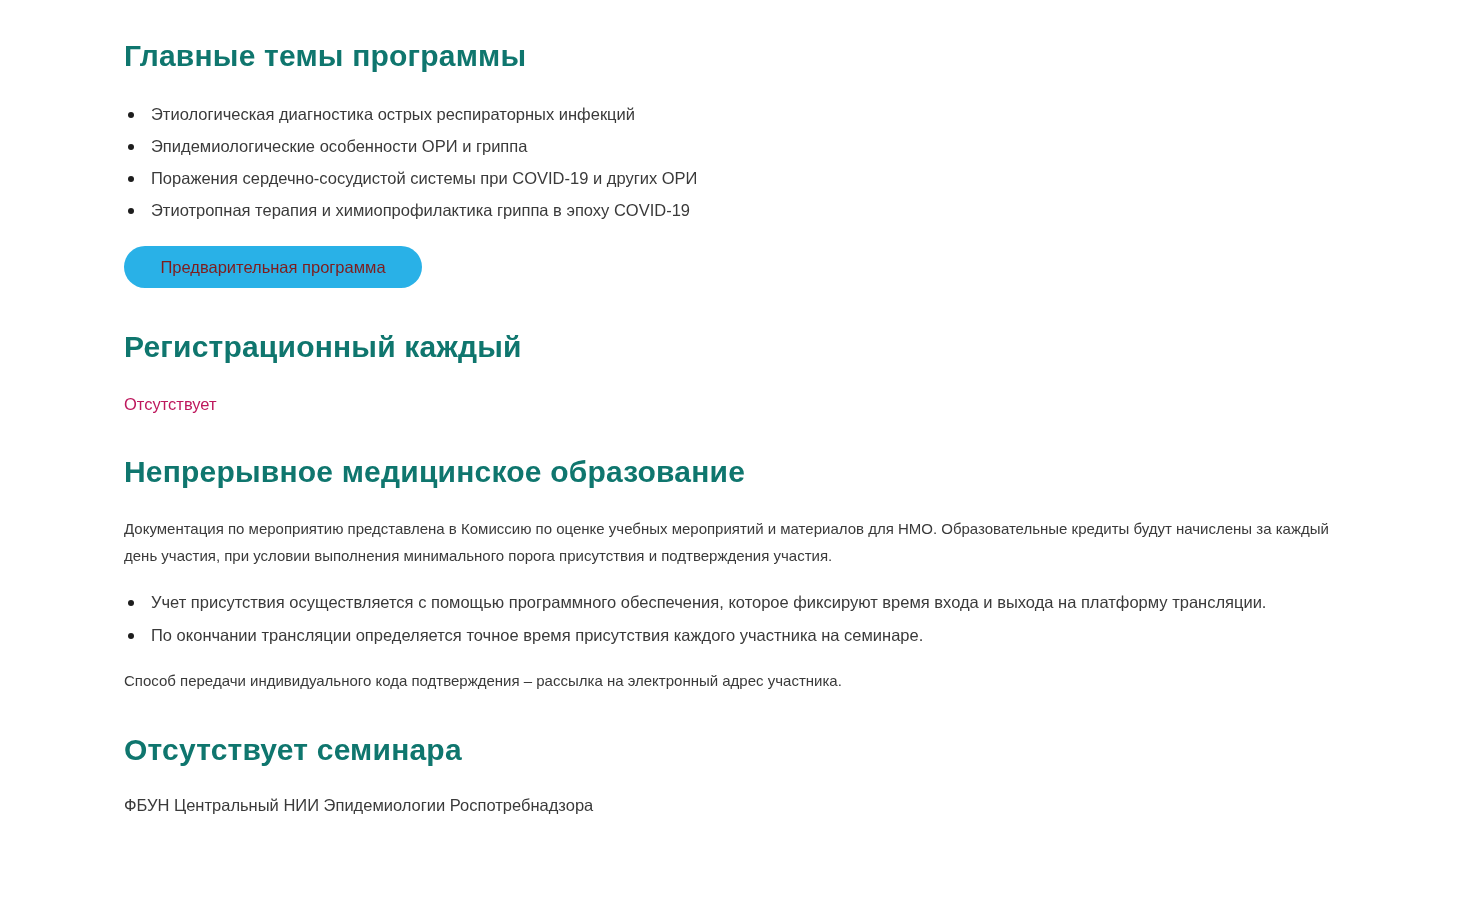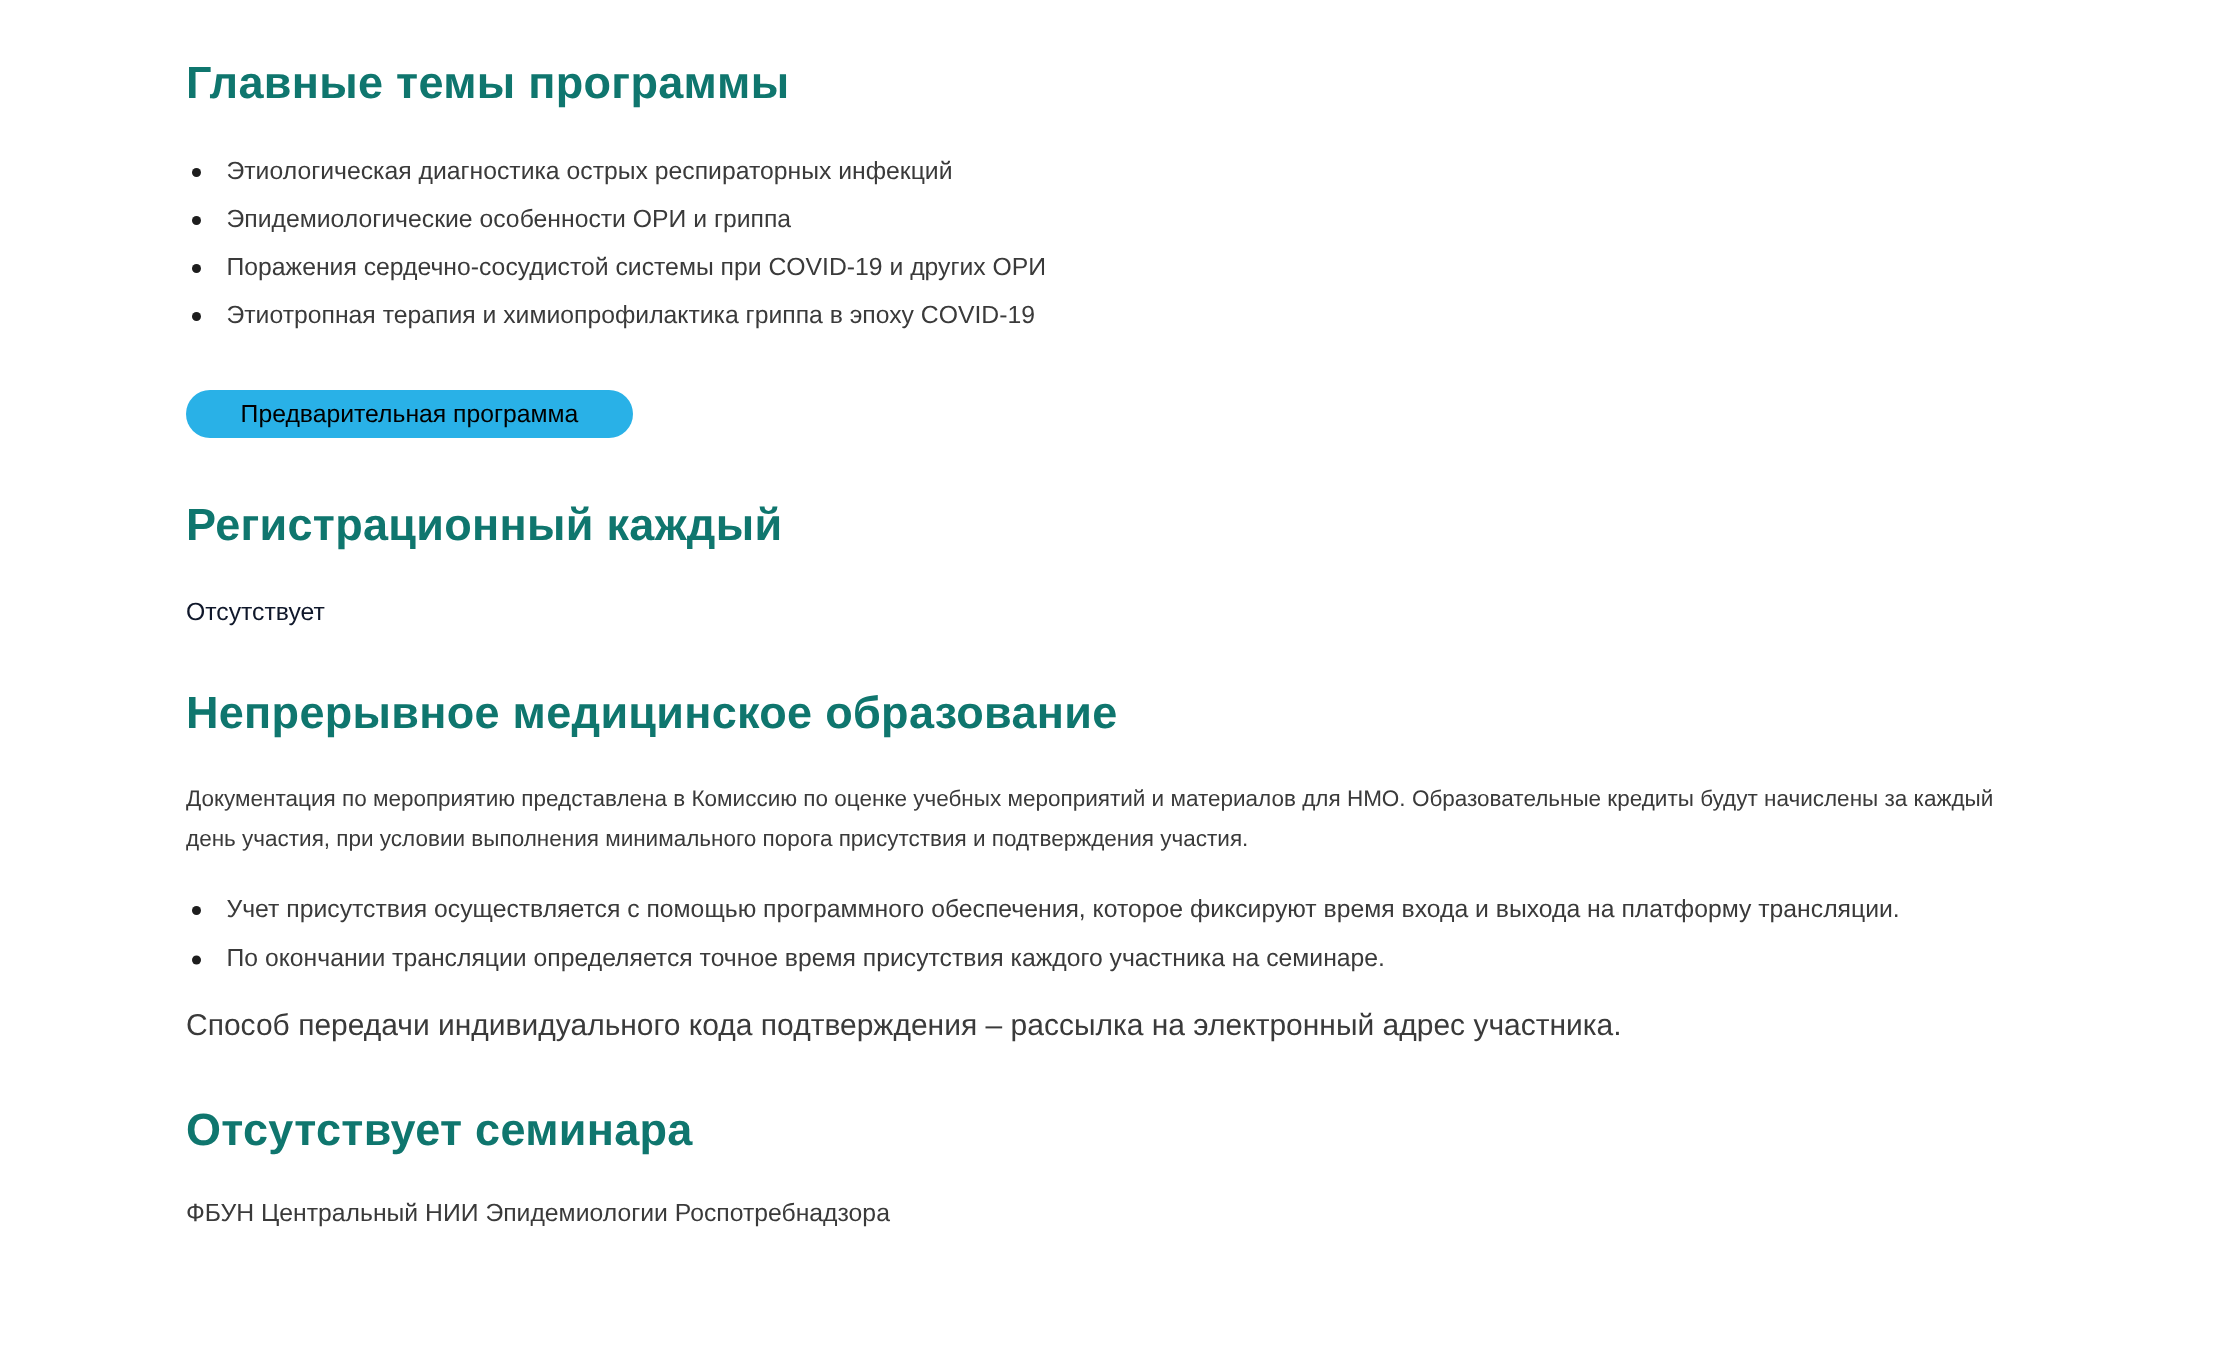--- a/index.html
+++ b/index.html
@@ -48,56 +48,56 @@
     width: 6px;
     height: 6px;
     border-radius: 50%;
     background: #1d1d1d;
     margin: 11px 17px 0 4px;
   }
   .btn-primary {
     display: flex;
     align-items: center;
     justify-content: center;
-    margin-top: 36px;
+    margin-top: 22px;
     width: 298px;
-    height: 32px;
+    height: 42px;
     border: none;
     border-radius: 24px;
     background: #29b1e7;
-    color: #000000;
+    color: #7f1d1d;
     font-family: inherit;
     font-size: 16.5px;
     cursor: pointer;
   }
   .section-fee h2 { margin-top: 45px; }
   .fee-value {
     margin: 30px 0 0 0;
     font-size: 16.5px;
     line-height: 27px;
-    color: #0f172a;
+    color: #be185d;
   }
   .section-cme h2 { margin-top: 40px; }
   .cme-intro {
     margin: 29px 0 0 0;
     max-width: 1230px;
     font-size: 15px;
     line-height: 27px;
     color: #3a3a3a;
   }
   .cme-list {
     list-style: none;
     margin: 20px 0 0 0;
     padding: 0;
     max-width: 1230px;
   }
   .cme-outro {
     margin: 18px 0 0 0;
     max-width: 1230px;
-    font-size: 20px;
+    font-size: 15px;
     line-height: 27px;
     color: #3a3a3a;
   }
   .section-organizer h2 { margin-top: 42px; }
   .organizer-value {
     margin: 28px 0 0 0;
     font-size: 16.5px;
     line-height: 27px;
     color: #3a3a3a;
   }

